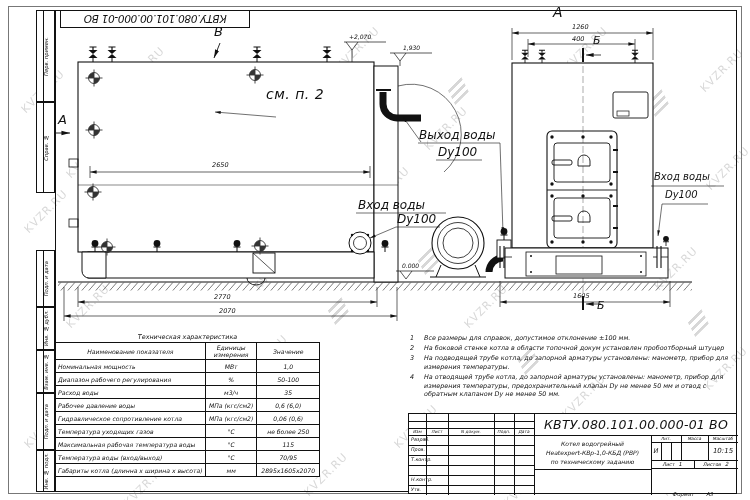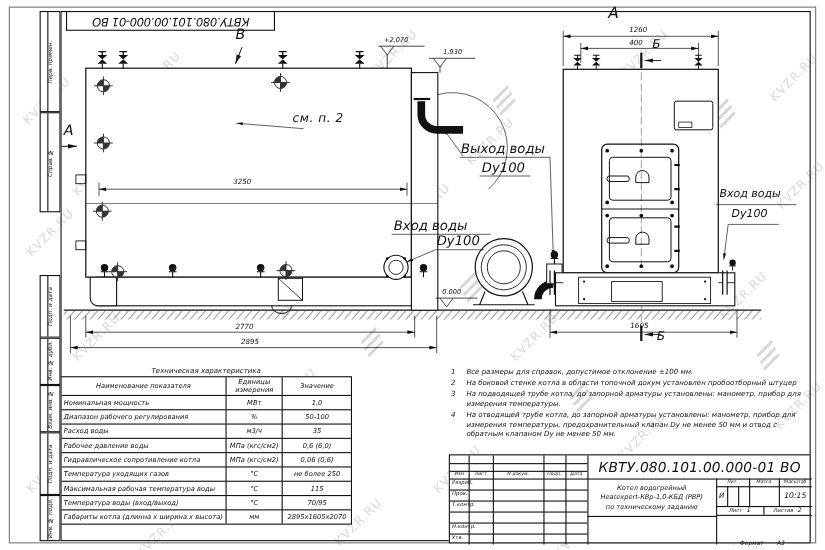--- a/index.html
+++ b/index.html
@@ -306,25 +306,25 @@
       <path d="M651,186 H724 M662,204 H708"></path>
       <line x1="662" y1="204" x2="658" y2="236" marker-end="url(#ma)"></line>
     </g>
   </svg>
 
   <div class="lbl viewlbl" style="left:214px;top:24px">В</div>
   <div class="lbl viewlbl" style="left:58px;top:112px">А</div>
   <div class="lbl viewlbl" style="left:553px;top:4px;font-size:14px">А</div>
   <div class="lbl" style="left:593px;top:34px;font-size:11px">Б</div>
   <div class="lbl" style="left:597px;top:299px;font-size:11px">Б</div>
-  <div class="lbl" style="left:266px;top:101px;font-size:11px;letter-spacing:.5px">см. п. 2</div>
-
-  <div class="dimt" style="left:212px;top:161px">3250</div>
+  <div class="lbl" style="left:266px;top:86px;font-size:14px;letter-spacing:.5px">см. п. 2</div>
+
+  <div class="dimt" style="left:212px;top:161px">2650</div>
   <div class="dimt" style="left:214px;top:293px">2770</div>
-  <div class="dimt" style="left:219px;top:307px">2895</div>
+  <div class="dimt" style="left:219px;top:307px">2070</div>
   <div class="dimt" style="left:572px;top:23px">1260</div>
   <div class="dimt" style="left:572px;top:35px">400</div>
   <div class="dimt" style="left:573px;top:292px">1605</div>
 
   <div class="lbl lvl" style="left:349px;top:33px">+2,070</div>
   <div class="lbl lvl" style="left:403px;top:44px">1,930</div>
   <div class="lbl lvl" style="left:402px;top:262px">0.000</div>
 
   <div class="lbl pipe" style="left:419px;top:128px">Выход воды</div>
   <div class="lbl pipe" style="left:438px;top:145px">Dy100</div>

